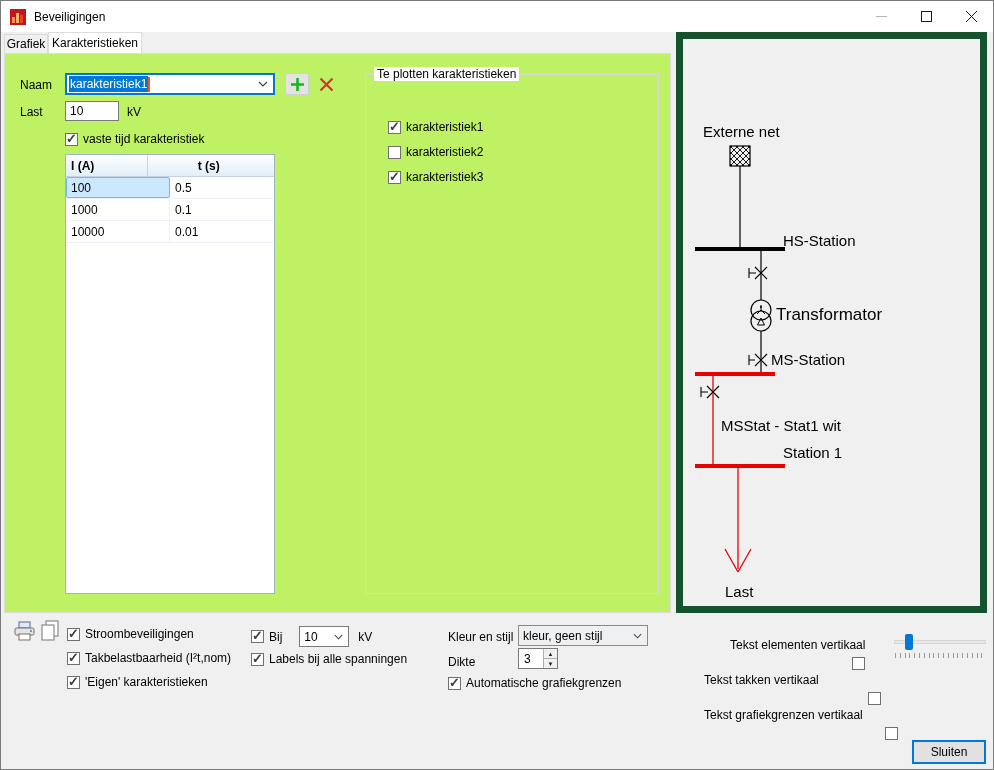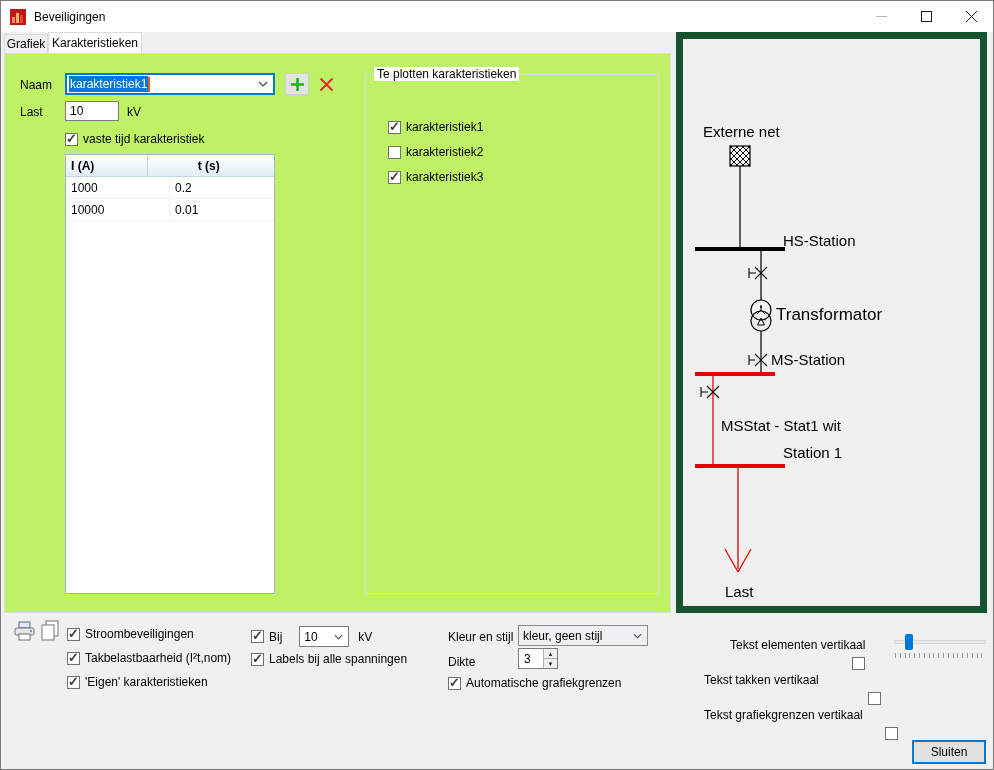--- a/index.html
+++ b/index.html
@@ -140,22 +140,26 @@
       <span class="cb on"></span>
       <span class="lbl">vaste tijd karakteristiek</span>
     </div>
 
     <div class="dtable">
       <div class="thead">
         <div class="th">I (A)</div>
         <div class="th">t (s)</div>
       </div>
       <div class="trow">
+        <div class="td sel">100</div>
+        <div class="td">0.5</div>
+      </div>
+      <div class="trow">
         <div class="td">1000</div>
-        <div class="td">0.2</div>
+        <div class="td">0.1</div>
       </div>
       <div class="trow">
         <div class="td">10000</div>
         <div class="td">0.01</div>
       </div>
     </div>
 
     <div class="groupbox">
       <span class="gtitle">Te plotten karakteristieken</span>
       <div class="row" style="left:22px;top:45px">

